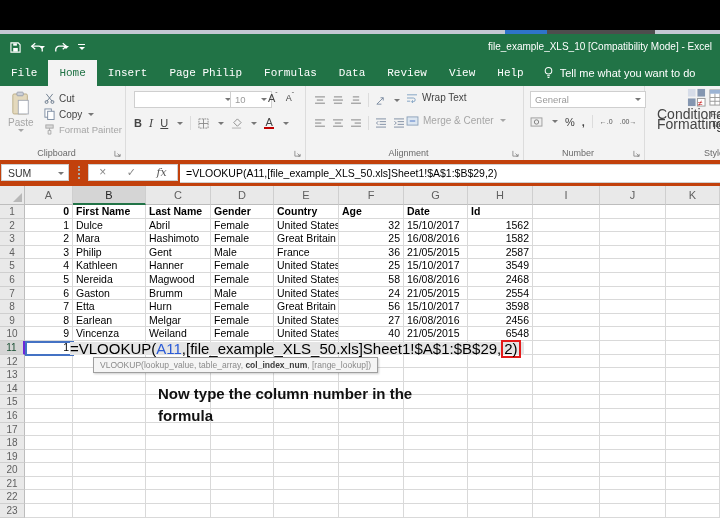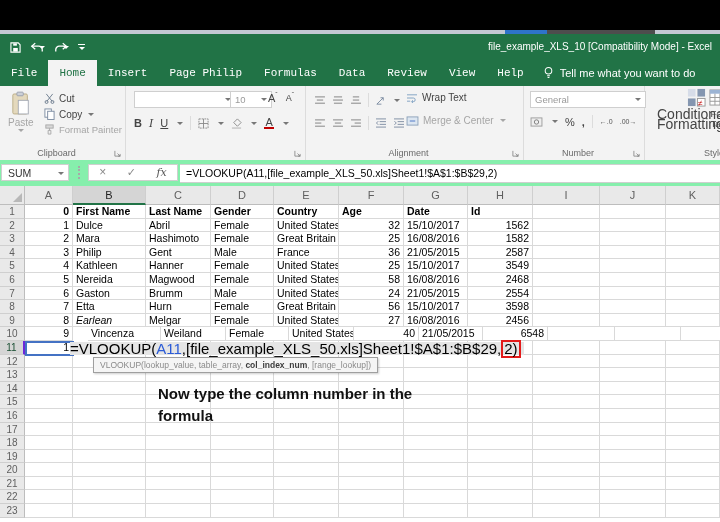--- a/index.html
+++ b/index.html
@@ -27,21 +27,21 @@
   .grp-label{position:absolute;bottom:2px;left:0;right:12px;text-align:center;font-size:9px;color:#6a6a6a;}
   .launcher{position:absolute;bottom:3px;right:4px;}
   .btn-txt{font-size:10px;color:#444;white-space:nowrap;}
   .grayed{color:#a6a6a6;}
   .caret{display:inline-block;width:0;height:0;border-left:3px solid transparent;border-right:3px solid transparent;border-top:3px solid #777;vertical-align:middle;margin-left:2px;}
   .rbox{background:#fff;border:1px solid #cfcfcf;font-size:9.5px;color:#9a9a9a;display:flex;align-items:center;padding:0 4px;justify-content:space-between;}
   .fontbtn{font-size:11px;color:#444;}
   .mini{font-size:7px;color:#555;}
   .row-ic{position:absolute;display:flex;align-items:center;gap:4px;}
   
-  #fbar{top:160px;left:0;width:720px;height:26px;background:#86efac;border-bottom:7px solid #737373;}
+  #fbar{top:160px;left:0;width:720px;height:26px;background:#c2410c;border-bottom:7px solid #737373;}
   #namebox{position:absolute;left:1px;top:4px;width:68px;height:17px;background:#fff;border:1px solid #cfcfcf;font-size:10.5px;color:#333;line-height:17px;padding-left:6px;box-sizing:border-box;}
   #namebox .caret{position:absolute;right:4px;top:7px;}
   .vdots{position:absolute;left:78px;top:6px;height:13px;border-left:2px dotted #a8a8a8;}
   #fbtns{position:absolute;left:88px;top:4px;width:90px;height:17px;background:#fff;border:1px solid #cfcfcf;box-sizing:border-box;display:flex;align-items:center;justify-content:space-around;}
   #fbtns .x{color:#8a8a8a;font-size:12px;line-height:15px;}
   #fbtns .ck{color:#8a8a8a;font-size:11px;}
   #fbtns .fx{color:#555;font-size:11px;font-style:italic;font-family:"DejaVu Serif",serif;}
   #finput{position:absolute;left:180px;top:4px;right:0;height:17px;background:#fff;border-top:1px solid #cfcfcf;border-bottom:1px solid #cfcfcf;font-size:10.5px;line-height:17px;padding-left:6px;color:#000;white-space:nowrap;overflow:hidden;}
   
   #sheet{top:186px;left:0;width:720px;height:336px;background:#fff;}
@@ -497,35 +497,35 @@
         <div class="cell r" style="width: 65px;">56</div>
         <div class="cell" style="width: 64px;">15/10/2017</div>
         <div class="cell r" style="width: 65px;">3598</div>
         <div class="cell" style="width: 67px;"></div>
         <div class="cell" style="width: 66px;"></div>
         <div class="cell" style="width: 54px;"></div>
       </div>
       <div class="grid-row">
         <div class="rowhdr">9</div>
         <div class="cell r" style="width: 48px;">8</div>
-        <div class="cell" style="width: 73px; font-style: italic;">Earlean</div>
+        <div class="cell" style="width: 73px;">Earlean</div>
         <div class="cell" style="width: 65px;">Melgar</div>
         <div class="cell" style="width: 63px;">Female</div>
         <div class="cell" style="width: 65px;">United States</div>
         <div class="cell r" style="width: 65px;">27</div>
         <div class="cell" style="width: 64px;">16/08/2016</div>
         <div class="cell r" style="width: 65px;">2456</div>
         <div class="cell" style="width: 67px;"></div>
         <div class="cell" style="width: 66px;"></div>
         <div class="cell" style="width: 54px;"></div>
       </div>
       <div class="grid-row">
         <div class="rowhdr">10</div>
         <div class="cell r" style="width: 48px;">9</div>
-        <div class="cell" style="width: 73px; margin-left: 15px;">Vincenza</div>
+        <div class="cell" style="width: 73px;">Vincenza</div>
         <div class="cell" style="width: 65px;">Weiland</div>
         <div class="cell" style="width: 63px;">Female</div>
         <div class="cell" style="width: 65px;">United States</div>
         <div class="cell r" style="width: 65px;">40</div>
         <div class="cell" style="width: 64px;">21/05/2015</div>
         <div class="cell r" style="width: 65px;">6548</div>
         <div class="cell" style="width: 67px;"></div>
         <div class="cell" style="width: 66px;"></div>
         <div class="cell" style="width: 54px;"></div>
       </div>

